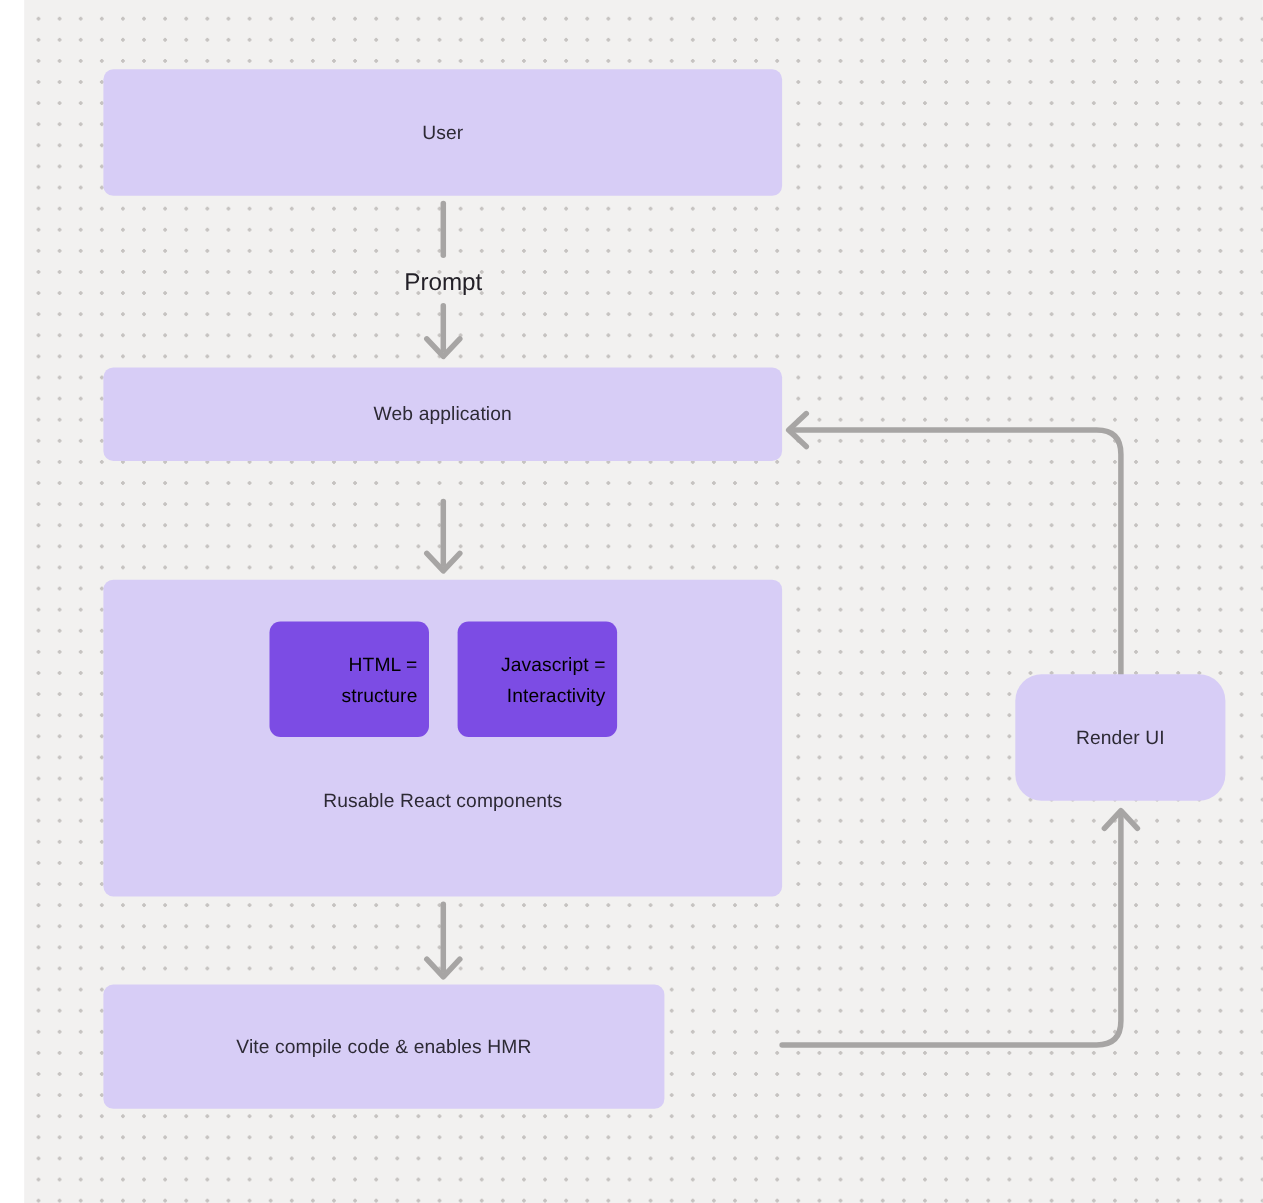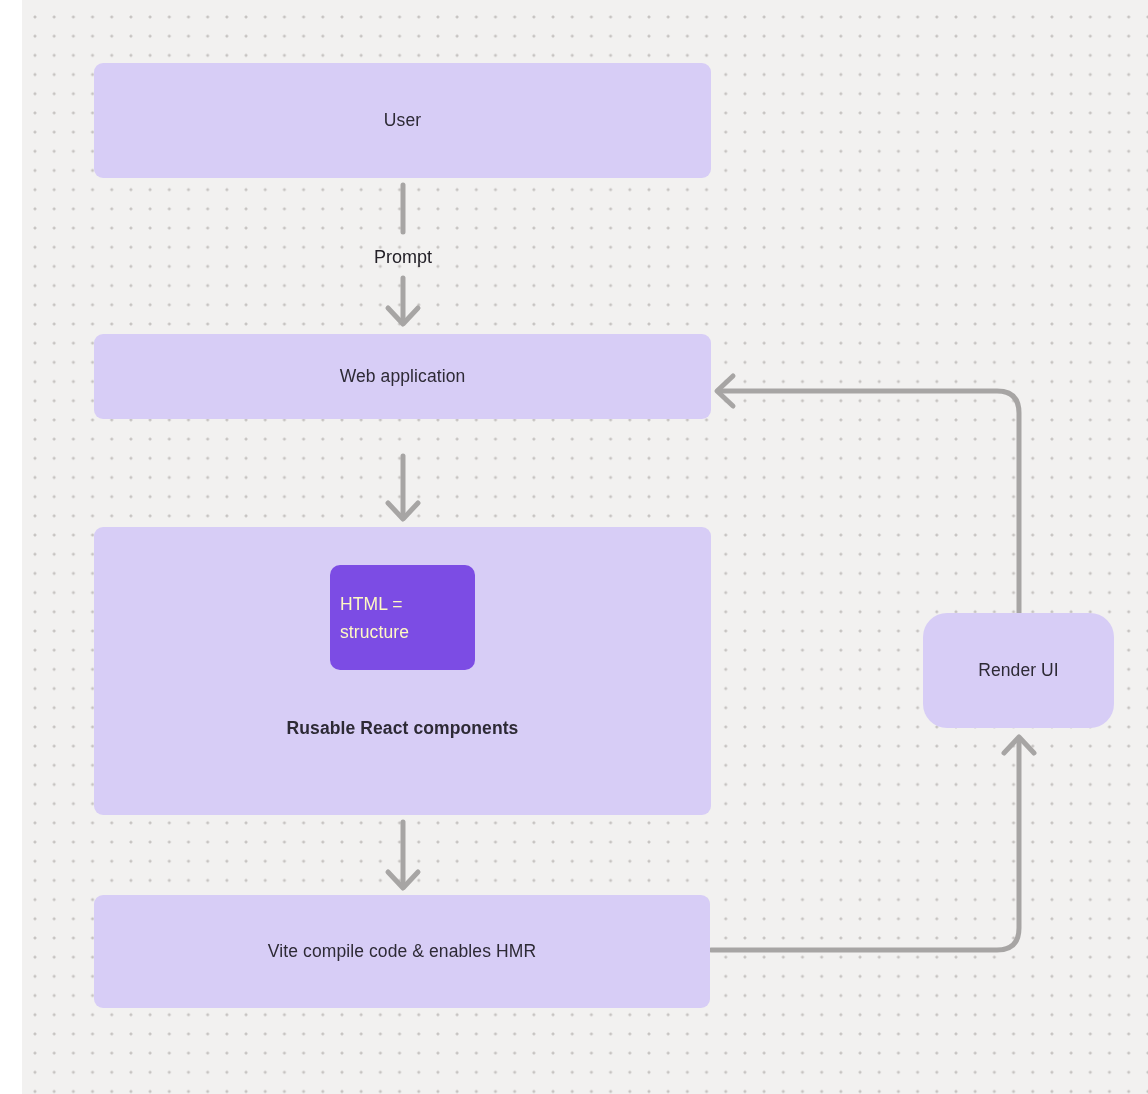--- a/index.html
+++ b/index.html
@@ -27,58 +27,58 @@
     justify-content: center;
     color: #2d2a35;
     font-size: 17.5px;
     font-weight: 500;
     letter-spacing: 0.1px;
   }
   .node-user        { left: 72px;  top: 63px;  width: 617px; height: 115px; }
   .node-webapp      { left: 72px;  top: 334px; width: 617px; height: 85px; }
   .node-group       { left: 72px;  top: 527px; width: 617px; height: 288px;
                       flex-direction: column; justify-content: flex-start; }
-  .node-vite        { left: 72px;  top: 895px; width: 616px; height: 113px; }
+  .node-vite        { left: 72px;  top: 895px; width: 510px; height: 113px; }
   .node-render      { left: 901px; top: 613px; width: 191px; height: 115px; border-radius: 24px; }
 
   .component-row {
     display: flex;
     gap: 26px;
     margin-top: 38px;
   }
   .component {
     width: 145px;
     height: 105px;
     background: #7c4ce4;
     border-radius: 10px;
     display: flex;
     align-items: center;
     justify-content: center;
-    text-align: left;
-    color: #fef9c3;
+    text-align: right;
+    color: #000000;
     font-size: 17.5px;
     font-weight: 500;
     line-height: 28px;
     padding: 0 10px;
     box-sizing: border-box;
   }
   .group-caption {
     margin-top: 48px;
     text-align: center;
     color: #2d2a35;
     font-size: 17.5px;
-    font-weight: 700;
+    font-weight: 400;
   }
   .edge-label {
     position: absolute;
     left: 381px;
     top: 257px;
     transform: translate(-50%, -50%);
     color: #232027;
-    font-size: 18px;
+    font-size: 22px;
     font-weight: 500;
   }
   .edges {
     position: absolute;
     left: 0;
     top: 0;
     width: 1148px;
     height: 1094px;
     pointer-events: none;
   }
@@ -122,20 +122,23 @@
 
   <div class="node node-webapp">
     <span>Web application</span>
   </div>
 
   <div class="node node-group">
     <div class="component-row">
       <div class="component">
         <span>HTML = structure</span>
       </div>
+      <div class="component">
+        <span>Javascript = Interactivity</span>
+      </div>
     </div>
     <div class="group-caption">Rusable React components</div>
   </div>
 
   <div class="node node-vite">
     <span>Vite compile code &amp; enables HMR</span>
   </div>
 
   <div class="node node-render">
     <span>Render UI</span>

